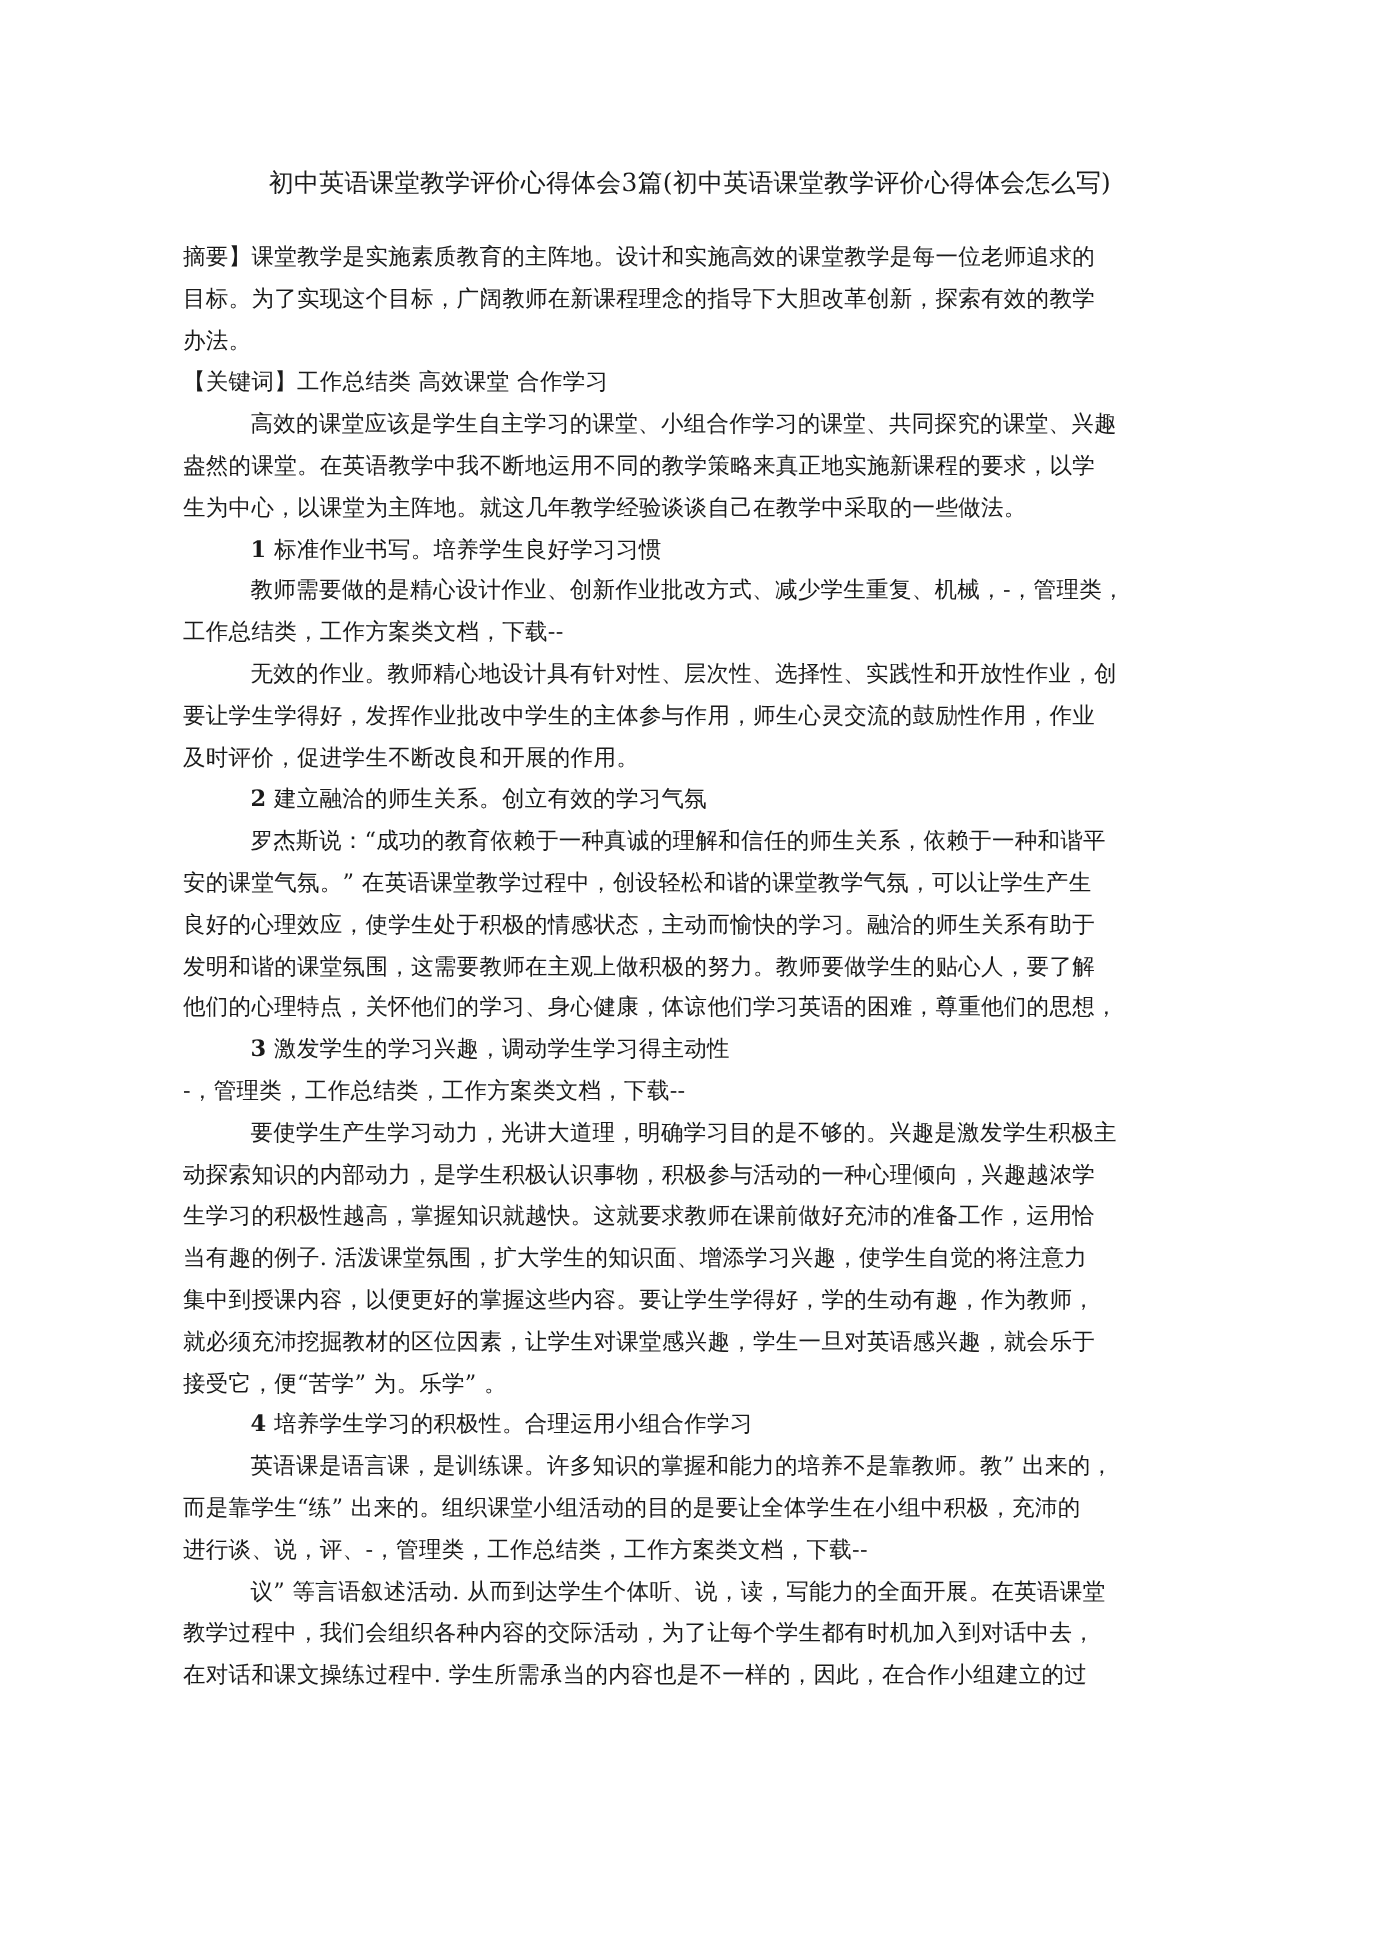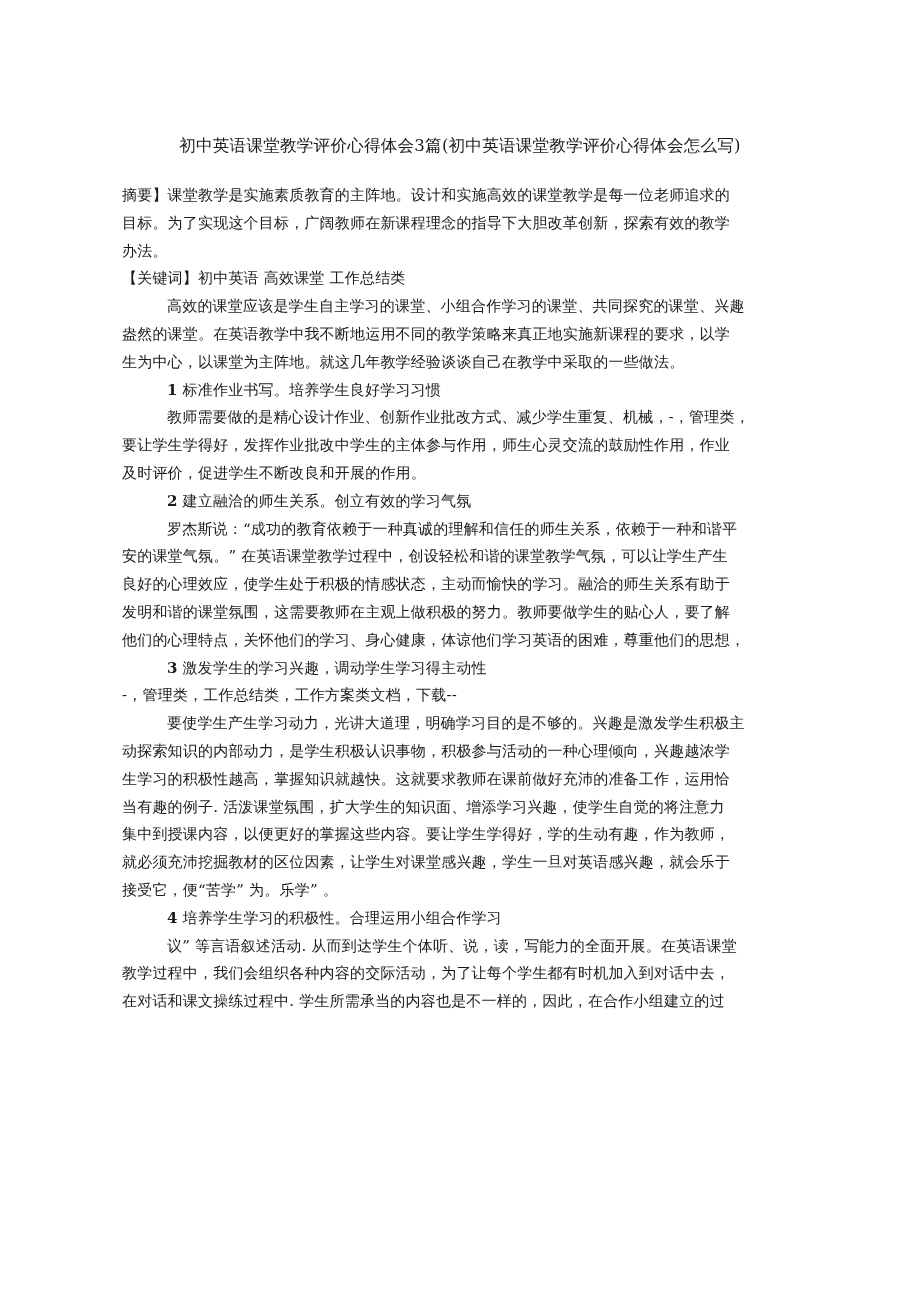--- a/index.html
+++ b/index.html
@@ -13,21 +13,20 @@
     overflow: hidden;
     position: relative;
     font-family: "DejaVu Serif", "Liberation Serif", serif;
     color: #1a1a1a;
   }
   .doc {
     position: absolute;
     left: 122px;
     top: 108px;
     width: 676px;
-    margin-top: 24px;
   }
   .doc-title {
     font-size: 16.6px;
     line-height: 28px;
     height: 28px;
     text-align: center;
     white-space: nowrap;
     margin-bottom: 22px;
     letter-spacing: 0.2px;
   }
@@ -54,34 +53,36 @@
 
 <div class="doc">
   <div class="doc-title">初中英语课堂教学评价心得体会3篇(初中英语课堂教学评价心得体会怎么写)</div>
   <div>
       <div class="paragraph">
         <div class="line">摘要】课堂教学是实施素质教育的主阵地。设计和实施高效的课堂教学是每一位老师追求的</div>
         <div class="line">目标。为了实现这个目标，广阔教师在新课程理念的指导下大胆改革创新，探索有效的教学</div>
         <div class="line">办法。</div>
       </div>
       <div class="paragraph">
-        <div class="line">【关键词】初中英语 高效课堂 工作总结类</div>
+        <div class="line">【关键词】工作总结类 高效课堂 合作学习</div>
       </div>
       <div class="paragraph">
         <div class="line first">高效的课堂应该是学生自主学习的课堂、小组合作学习的课堂、共同探究的课堂、兴趣</div>
         <div class="line">盎然的课堂。在英语教学中我不断地运用不同的教学策略来真正地实施新课程的要求，以学</div>
         <div class="line">生为中心，以课堂为主阵地。就这几年教学经验谈谈自己在教学中采取的一些做法。</div>
       </div>
       <div class="paragraph">
         <div class="line first"><span class="heading-num">1</span> 标准作业书写。培养学生良好学习习惯</div>
       </div>
       <div class="paragraph">
         <div class="line first">教师需要做的是精心设计作业、创新作业批改方式、减少学生重复、机械，-，管理类，</div>
+        <div class="line">工作总结类，工作方案类文档，下载--</div>
       </div>
       <div class="paragraph">
+        <div class="line first">无效的作业。教师精心地设计具有针对性、层次性、选择性、实践性和开放性作业，创</div>
         <div class="line">要让学生学得好，发挥作业批改中学生的主体参与作用，师生心灵交流的鼓励性作用，作业</div>
         <div class="line">及时评价，促进学生不断改良和开展的作用。</div>
       </div>
       <div class="paragraph">
         <div class="line first"><span class="heading-num">2</span> 建立融洽的师生关系。创立有效的学习气氛</div>
       </div>
       <div class="paragraph">
         <div class="line first">罗杰斯说：“成功的教育依赖于一种真诚的理解和信任的师生关系，依赖于一种和谐平</div>
         <div class="line">安的课堂气氛。” 在英语课堂教学过程中，创设轻松和谐的课堂教学气氛，可以让学生产生</div>
         <div class="line">良好的心理效应，使学生处于积极的情感状态，主动而愉快的学习。融洽的师生关系有助于</div>
@@ -100,18 +101,23 @@
         <div class="line">生学习的积极性越高，掌握知识就越快。这就要求教师在课前做好充沛的准备工作，运用恰</div>
         <div class="line">当有趣的例子. 活泼课堂氛围，扩大学生的知识面、增添学习兴趣，使学生自觉的将注意力</div>
         <div class="line">集中到授课内容，以便更好的掌握这些内容。要让学生学得好，学的生动有趣，作为教师，</div>
         <div class="line">就必须充沛挖掘教材的区位因素，让学生对课堂感兴趣，学生一旦对英语感兴趣，就会乐于</div>
         <div class="line">接受它，便“苦学” 为。乐学” 。</div>
       </div>
       <div class="paragraph">
         <div class="line first"><span class="heading-num">4</span> 培养学生学习的积极性。合理运用小组合作学习</div>
       </div>
       <div class="paragraph">
+        <div class="line first">英语课是语言课，是训练课。许多知识的掌握和能力的培养不是靠教师。教” 出来的，</div>
+        <div class="line">而是靠学生“练” 出来的。组织课堂小组活动的目的是要让全体学生在小组中积极，充沛的</div>
+        <div class="line">进行谈、说，评、-，管理类，工作总结类，工作方案类文档，下载--</div>
+      </div>
+      <div class="paragraph">
         <div class="line first">议” 等言语叙述活动. 从而到达学生个体听、说，读，写能力的全面开展。在英语课堂</div>
         <div class="line">教学过程中，我们会组织各种内容的交际活动，为了让每个学生都有时机加入到对话中去，</div>
         <div class="line">在对话和课文操练过程中. 学生所需承当的内容也是不一样的，因此，在合作小组建立的过</div>
       </div>
     </div>
 </div>
 
 </body></html>

